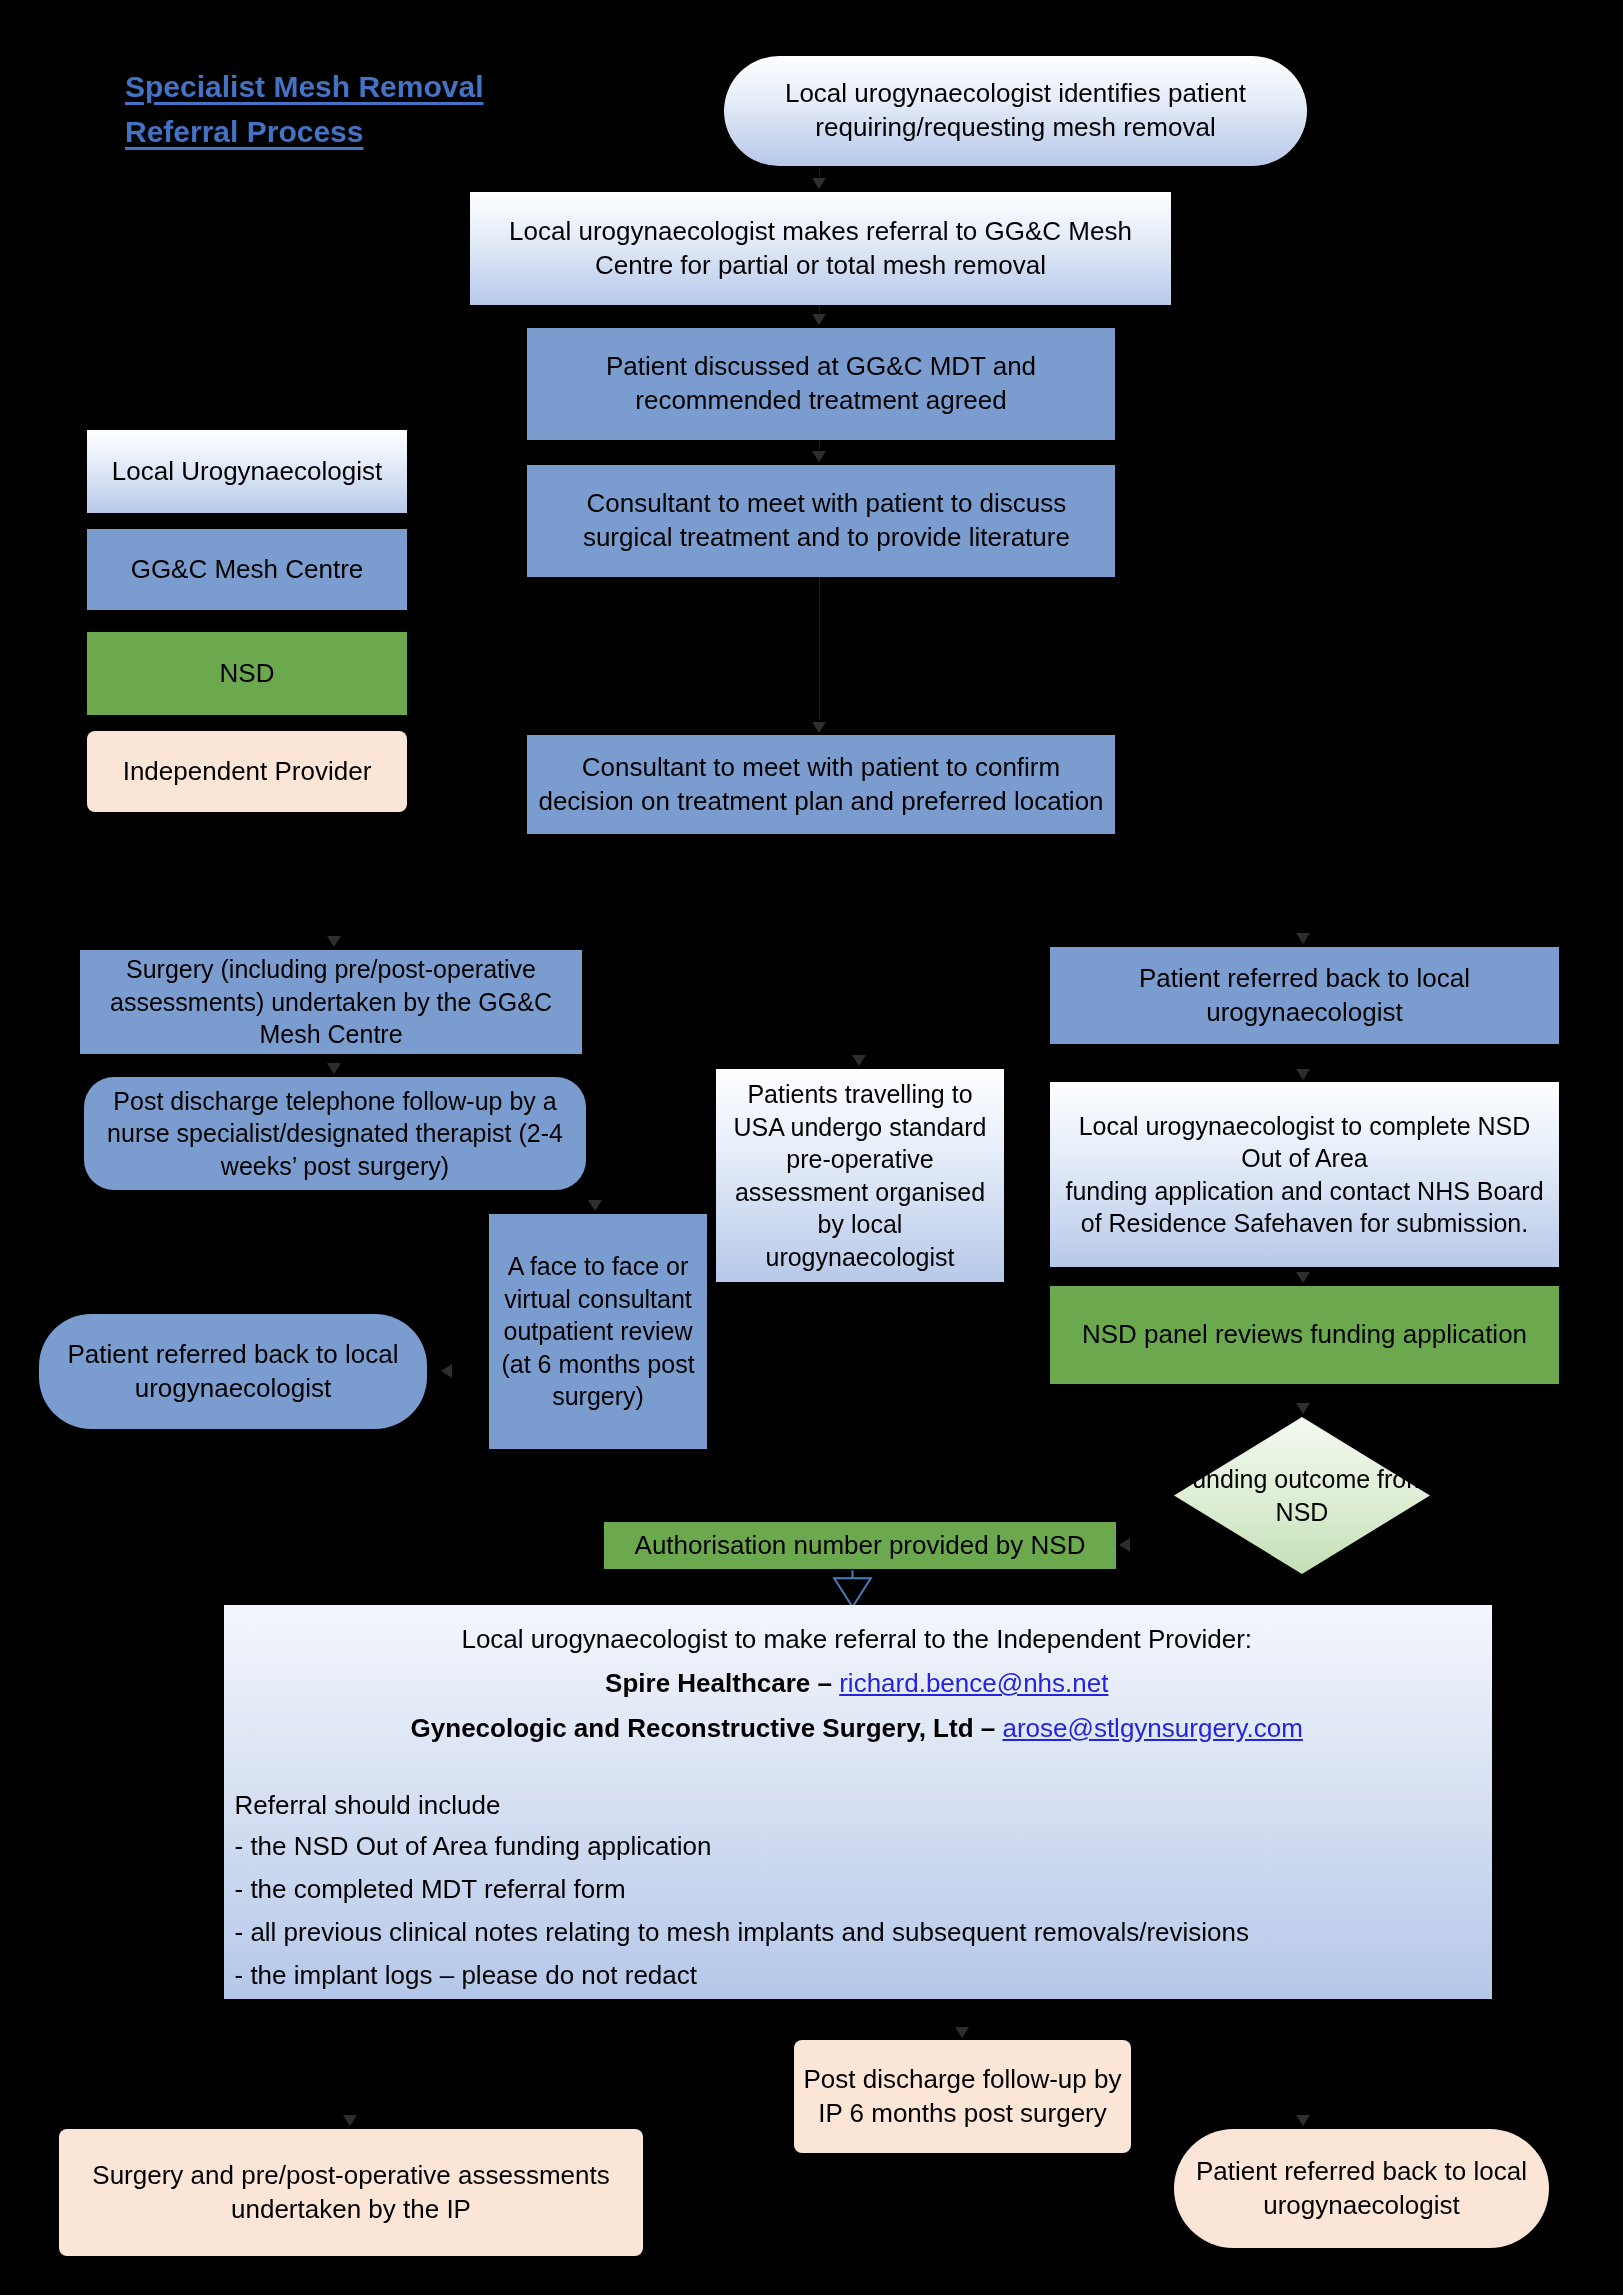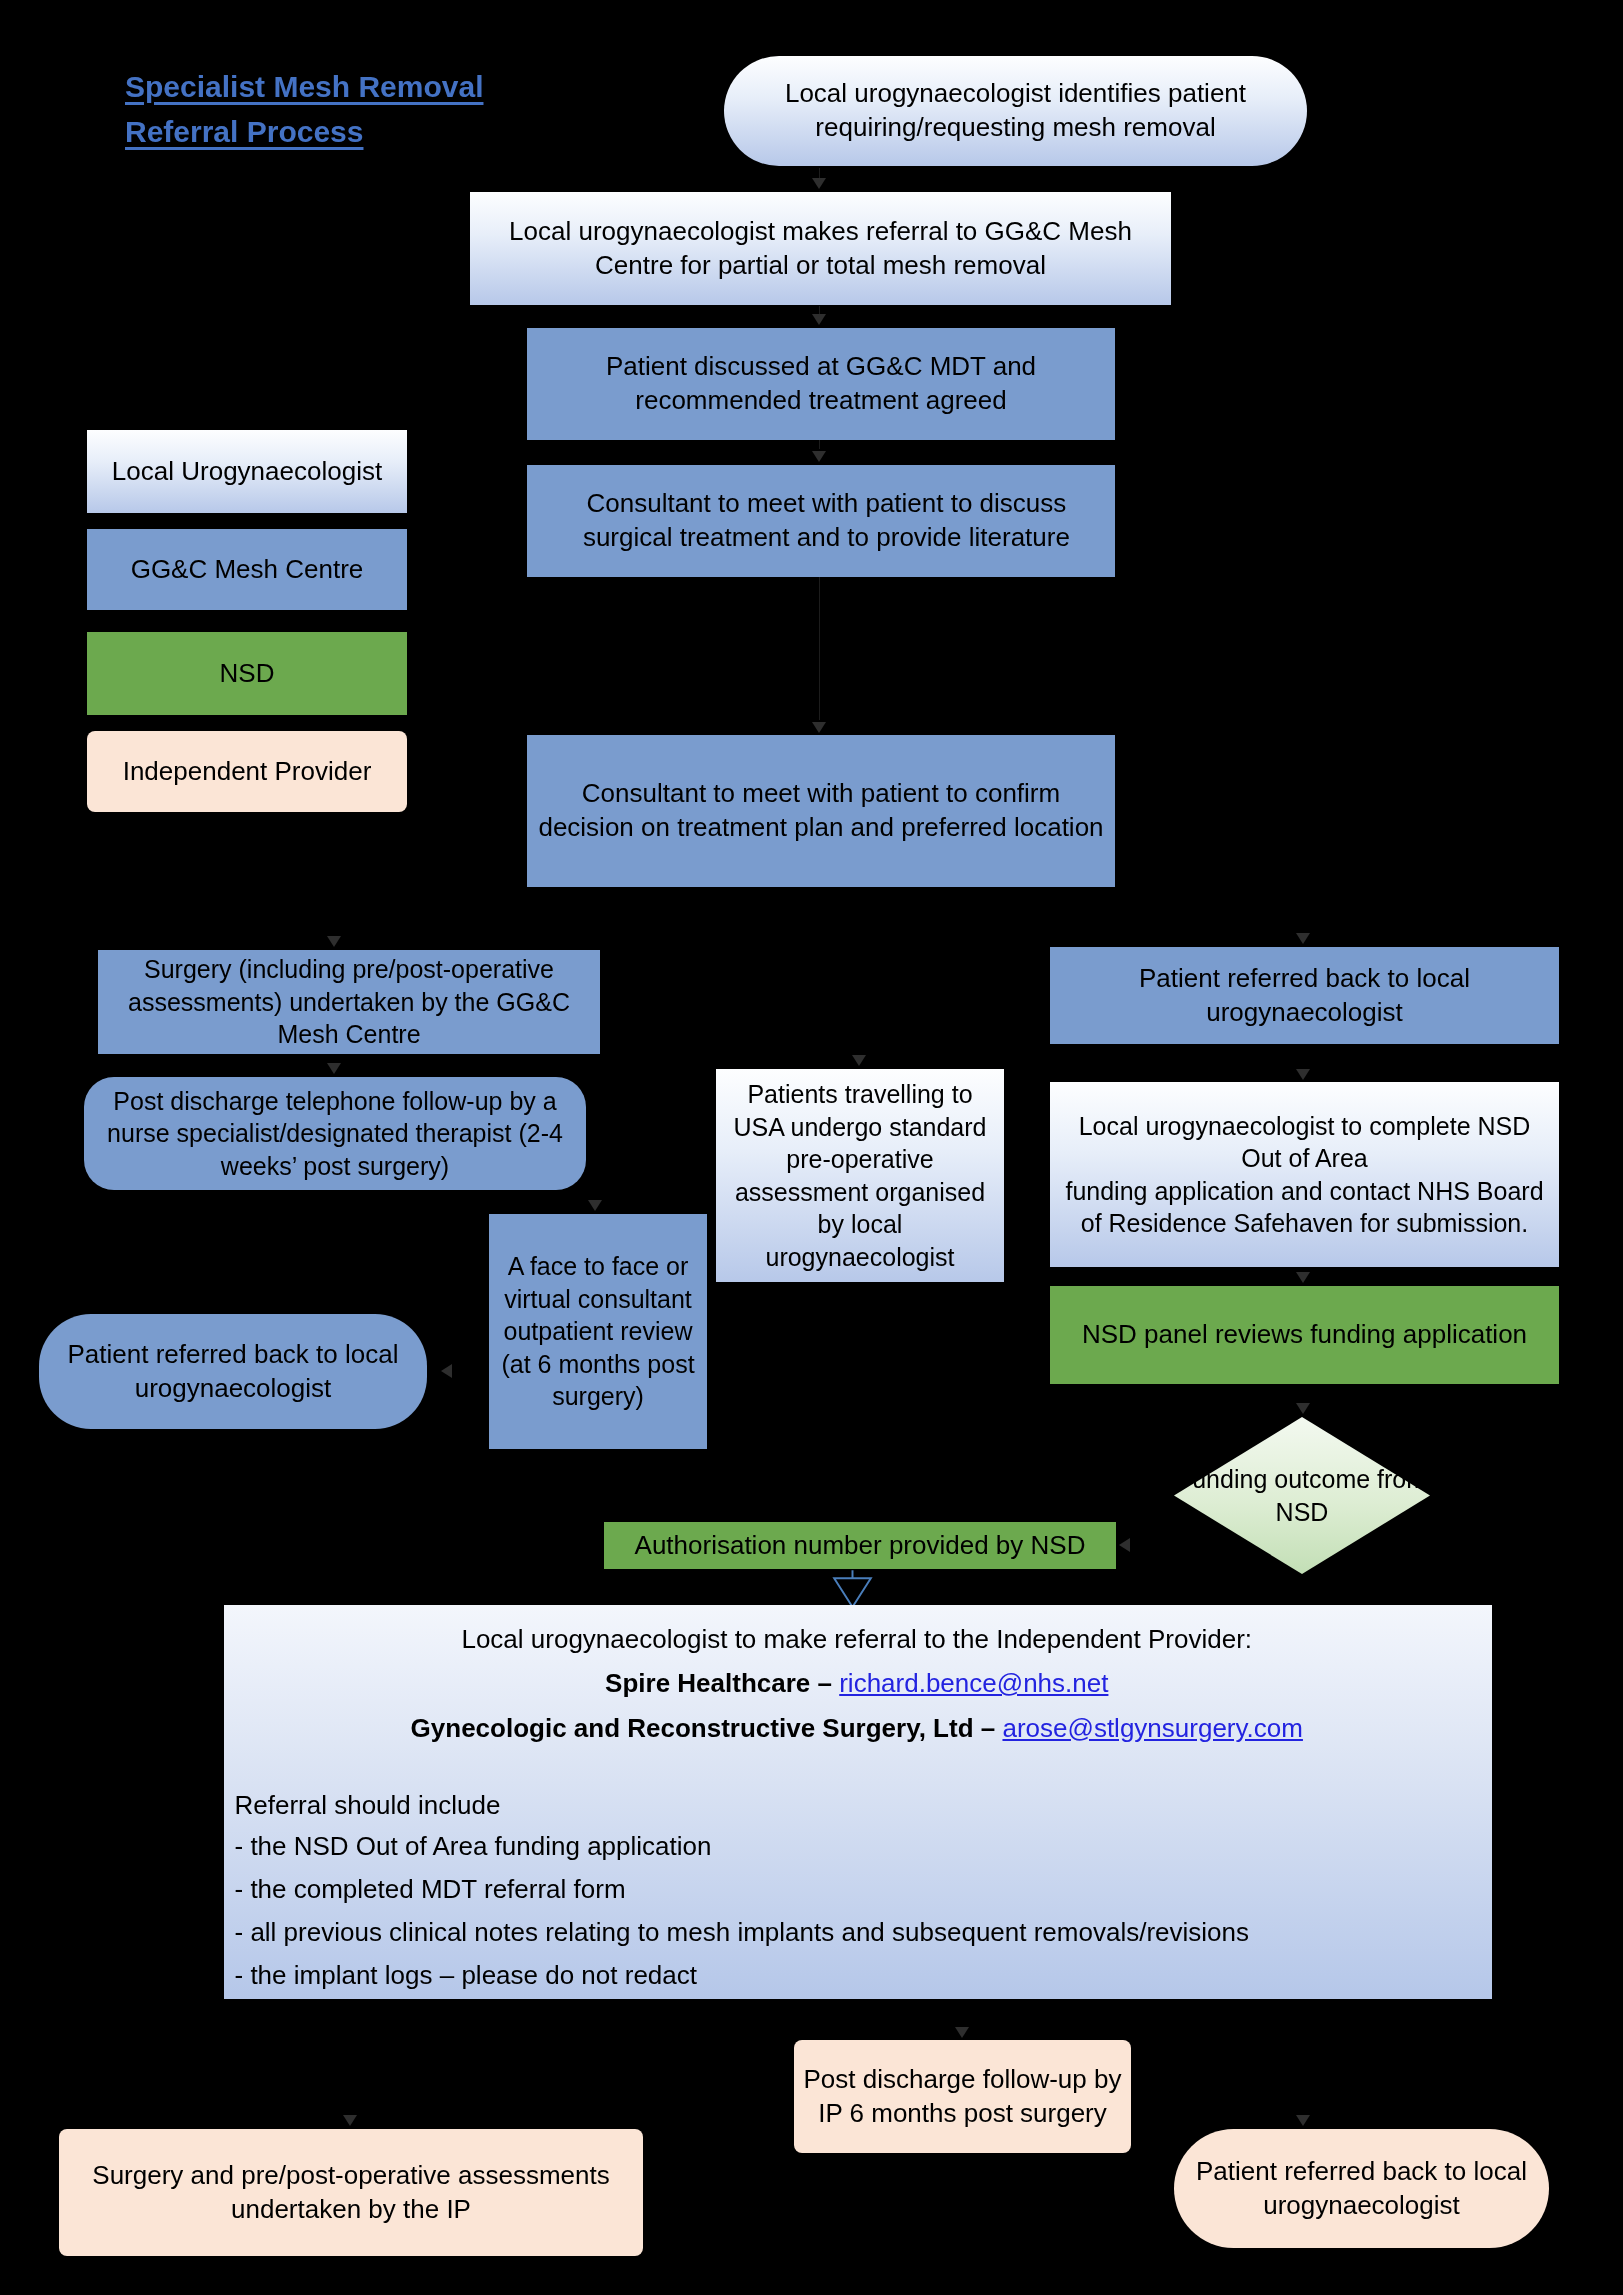--- a/index.html
+++ b/index.html
@@ -16,28 +16,28 @@
   .round90{border-radius:60px;}
 
   #title{left:125px;top:64px;width:407px;font-size:30px;font-weight:700;color:#4472C4;
          line-height:1.5;position:absolute;}
   #title span{text-decoration:underline;text-underline-offset:5.2px;}
 
   #identify{left:724px;top:56px;width:583px;height:110px;}
   #referral-ggc{left:470px;top:192px;width:701px;height:113px;}
   #mdt{left:527px;top:328px;width:588px;height:112px;}
   #discuss{left:527px;top:465px;width:588px;height:112px;padding-left:20px;}
-  #confirm{left:527px;top:735px;width:588px;height:152px;}
+  #confirm{left:527px;top:735px;width:588px;height:99px;}
 
   #legend1{left:87px;top:430px;width:320px;height:83px;}
   #legend2{left:87px;top:529px;width:320px;height:81px;}
   #legend3{left:87px;top:632px;width:320px;height:83px;}
   #legend4{left:87px;top:731px;width:320px;height:81px;}
 
-  #surgery-ggc{left:98px;top:950px;width:502px;height:104px;font-size:25px;}
+  #surgery-ggc{left:80px;top:950px;width:502px;height:104px;font-size:25px;}
   #post-discharge{left:84px;top:1077px;width:502px;height:113px;font-size:25px;border-radius:30px;}
   #usa{left:716px;top:1069px;width:288px;height:213px;font-size:25px;}
   #referred-back-right{left:1050px;top:947px;width:509px;height:97px;}
   #nsd-funding{left:1050px;top:1082px;width:509px;height:185px;font-size:25px;white-space:pre-line;}
   #nsd-panel{left:1050px;top:1286px;width:509px;height:98px;}
 
   #diamond{left:1174px;top:1417px;width:256px;height:157px;position:absolute;}
   #diamond .shape{position:absolute;inset:0;background:linear-gradient(180deg,#F3F9F0 0%,#DDEDD3 55%,#C3DFB6 100%);
         clip-path:polygon(50% 0,100% 50%,50% 100%,0 50%);}
   #diamond .dtext{position:absolute;inset:0;display:flex;align-items:center;justify-content:center;

